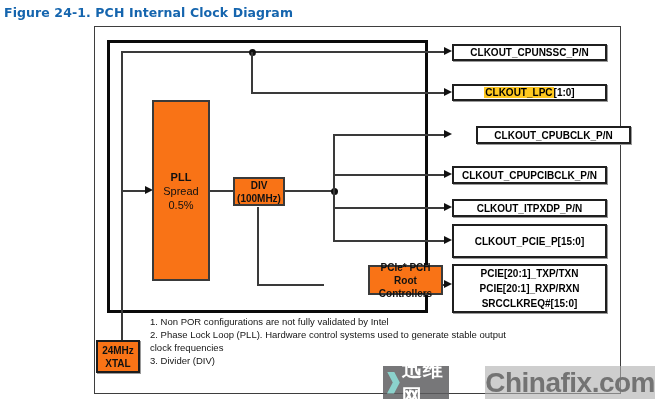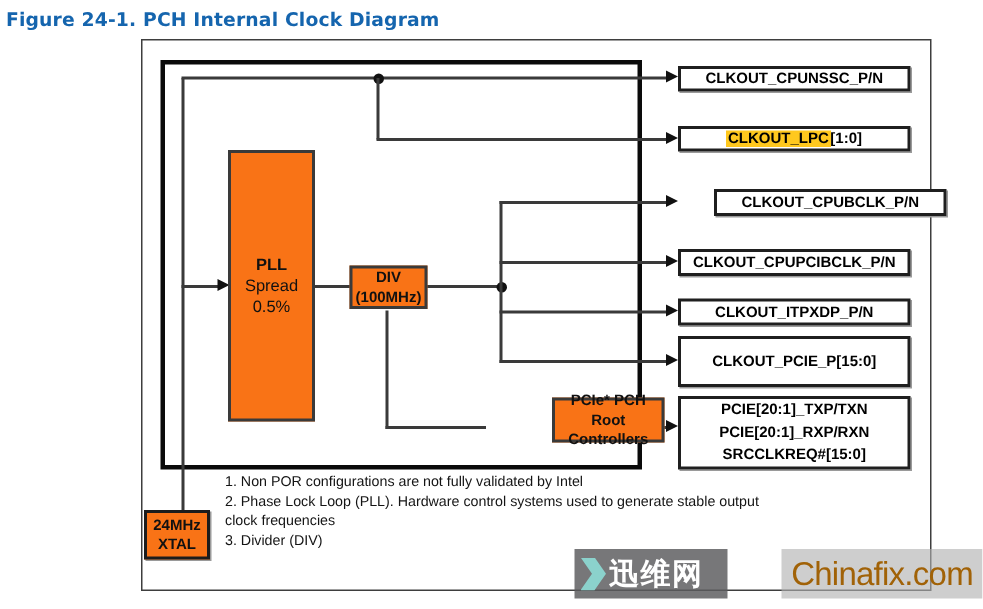--- a/index.html
+++ b/index.html
@@ -48,22 +48,22 @@
            font-size:9.5px; line-height:13px; color:#141414; }
   .notes .hd { text-decoration:underline; }
 
   .wm { position:absolute; left:383px; top:366px; width:272px; height:18px; display:flex;gap:36px; }
   .wm-left { width:102px; height:33px; background:rgba(92,92,94,0.83);
              display:flex; align-items:center; }
   .wm-chevron { width:17px; height:22px; margin-left:4px; background:#8BD2CC;
                 clip-path:polygon(0 0, 55% 0, 100% 50%, 55% 100%, 0 100%, 45% 50%); }
   .wm-cn { color:#fff; font-weight:bold; font-size:20px; letter-spacing:1px; margin-left:2px;
            font-family:"Liberation Sans", sans-serif; }
-  .wm-right { flex:1; height:33px; background:rgba(176,176,176,0.62); color:#a16207;
-              font-weight:normal; font-size:22px; display:flex; align-items:center; justify-content:center;
+  .wm-right { flex:1; height:33px; background:rgba(176,176,176,0.62); color:#737373;
+              font-weight:bold; font-size:28px; display:flex; align-items:center; justify-content:center;
               letter-spacing:-0.5px; }
 </style>
 </head>
 <body>
 
 <div class="stage">
 
   <div class="fig-title">Figure 24-1. PCH Internal Clock Diagram</div>
 
   <div class="outer-border"></div>

